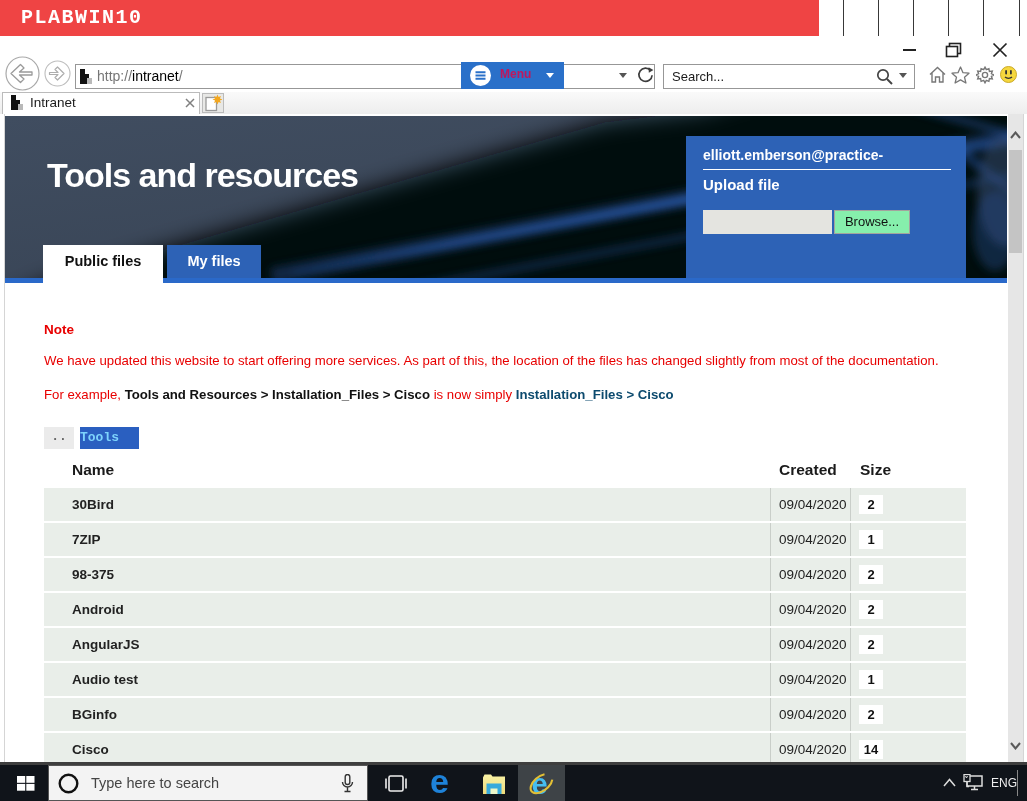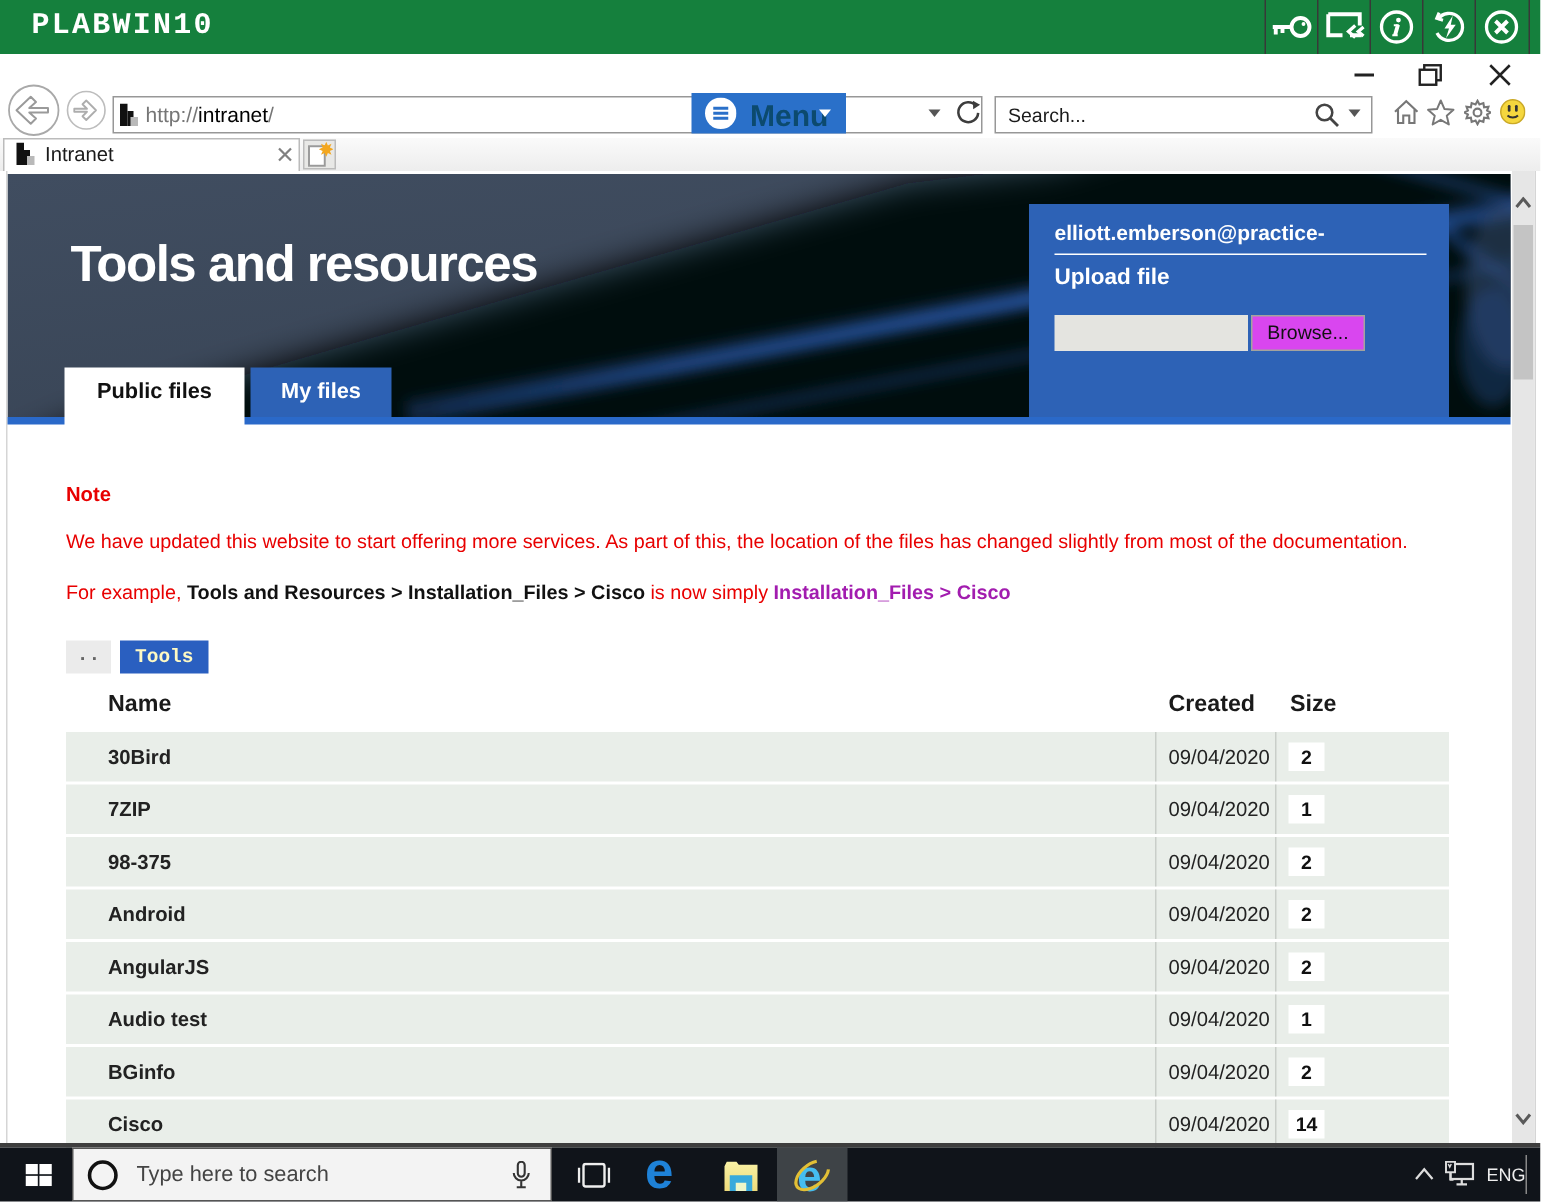--- a/index.html
+++ b/index.html
@@ -4,21 +4,21 @@
 <style>
   * { margin:0; padding:0; box-sizing:border-box; }
   html,body { width:1027px; height:801px; overflow:hidden; }
   body { position:relative; background:#fff; font-family:"Liberation Sans", sans-serif; }
   .abs { position:absolute; }
   svg { display:block; }
 </style>
 </head>
 <body>
 
-<div class="abs" style="left:0;top:0;width:1027px;height:36px;background:#15803d;">
+<div class="abs" style="left:0;top:0;width:819px;height:36px;background:#ef4444;">
   <div class="abs" style="left:21px;top:6px;font-family:'Liberation Mono',monospace;font-weight:bold;font-size:20px;letter-spacing:1.5px;color:#fff;">PLABWIN10</div>
 
   <div class="abs" style="left:843px;top:0;width:1px;height:36px;background:#383838;"></div>
   <div class="abs" style="left:878px;top:0;width:1px;height:36px;background:#383838;"></div>
   <div class="abs" style="left:913px;top:0;width:1px;height:36px;background:#383838;"></div>
   <div class="abs" style="left:948px;top:0;width:1px;height:36px;background:#383838;"></div>
   <div class="abs" style="left:983px;top:0;width:1px;height:36px;background:#383838;"></div>
   <div class="abs" style="left:1019px;top:0;width:1px;height:36px;background:#383838;"></div>
 
   <svg class="abs" style="left:847px;top:7px;" width="28" height="22" viewBox="0 0 28 22">
@@ -88,21 +88,21 @@
 <svg class="abs" style="left:636px;top:66px;" width="19" height="19" viewBox="0 0 19 19">
   <path d="M14.6 4.6 A6.6 6.6 0 1 0 16.1 9.2" fill="none" stroke="#3d3d3d" stroke-width="1.7"></path>
   <path d="M12.6 1.2 L17.4 3.9 L12.8 6.8 Z" fill="#3d3d3d"></path>
 </svg>
 
 <div class="abs" style="left:461px;top:62px;width:103px;height:27px;background:#2a70c9;"></div>
 <svg class="abs" style="left:470px;top:65px;" width="21" height="21" viewBox="0 0 21 21">
   <circle cx="10.5" cy="10.5" r="10.5" fill="#fff"></circle>
   <path d="M5.5 7.2 L15.5 7.2 M5.5 10.5 L15.5 10.5 M5.5 13.8 L15.5 13.8" stroke="#2a70c9" stroke-width="2"></path>
 </svg>
-<div class="abs" style="left:500px;top:67px;font-size:20px;font-weight:bold;color:#0c4a6e;">Menu</div>
+<div class="abs" style="left:500px;top:67px;font-size:12px;font-weight:bold;color:#be185d;">Menu</div>
 <div class="abs" style="left:546px;top:73px;width:0;height:0;border-left:4.5px solid transparent;border-right:4.5px solid transparent;border-top:5px solid #fff;"></div>
 
 <div class="abs" style="left:663px;top:64px;width:252px;height:25px;background:#fff;border:1px solid #979797;"></div>
 <div class="abs" style="left:672px;top:69px;font-size:13px;color:#1a1a1a;">Search...</div>
 <svg class="abs" style="left:876px;top:68px;" width="17" height="17" viewBox="0 0 17 17">
   <circle cx="7" cy="7" r="5.2" fill="none" stroke="#444" stroke-width="1.7"></circle>
   <path d="M11 11 L16 16" stroke="#444" stroke-width="1.9"></path>
 </svg>
 <div class="abs" style="left:899px;top:73px;width:0;height:0;border-left:4.5px solid transparent;border-right:4.5px solid transparent;border-top:5px solid #555;"></div>
 
@@ -177,33 +177,33 @@
     <ellipse cx="990" cy="115" rx="22" ry="40" fill="#2a4d8e" opacity="0.4"></ellipse>
   </g>
   <text x="42" y="71" font-family="Liberation Sans, sans-serif" font-weight="bold" font-size="34" letter-spacing="-1" fill="#fff">Tools and resources</text>
 </svg>
 
 <div class="abs" style="left:686px;top:136px;width:280px;height:142px;background:#2d62b6;">
   <div class="abs" style="left:17px;top:11px;font-size:14px;font-weight:bold;color:#fff;">elliott.emberson@practice-</div>
   <div class="abs" style="left:17px;top:33px;width:248px;height:1px;background:#fff;"></div>
   <div class="abs" style="left:17px;top:40px;font-size:15px;font-weight:bold;color:#fff;">Upload file</div>
   <div class="abs" style="left:17px;top:74px;width:129px;height:24px;background:#e4e4e0;"></div>
-  <div class="abs" style="left:148px;top:74px;width:76px;height:24px;background:#d946ef;border:1px solid #a3a39d;font-size:13px;color:#111;text-align:center;line-height:22px;">Browse...</div>
+  <div class="abs" style="left:148px;top:74px;width:76px;height:24px;background:#86efac;border:1px solid #a3a39d;font-size:13px;color:#111;text-align:center;line-height:22px;">Browse...</div>
 </div>
 
 <div class="abs" style="left:5px;top:278px;width:1002px;height:5px;background:#2a69c9;"></div>
 <div class="abs" style="left:167px;top:245px;width:94px;height:33px;background:#2d62b6;font-size:14.5px;font-weight:bold;color:#fff;text-align:center;line-height:33px;">My files</div>
 <div class="abs" style="left:43px;top:245px;width:120px;height:45px;background:#fff;font-size:14.5px;font-weight:bold;color:#111;text-align:center;line-height:33px;">Public files</div>
 
 <div class="abs" style="left:44px;top:322px;font-size:13.5px;font-weight:bold;color:#e80000;">Note</div>
 <div class="abs" style="left:44px;top:353px;font-size:13.2px;color:#e80000;">We have updated this website to start offering more services. As part of this, the location of the files has changed slightly from most of the documentation.</div>
-<div class="abs" style="left:44px;top:387px;font-size:13.2px;color:#e80000;">For example, <b style="color:#111;">Tools and Resources &gt; Installation_Files &gt; Cisco</b> is now simply <b style="color:#a21caf;">Installation_Files &gt; Cisco</b></div>
+<div class="abs" style="left:44px;top:387px;font-size:13.2px;color:#e80000;">For example, <b style="color:#111;">Tools and Resources &gt; Installation_Files &gt; Cisco</b> is now simply <b style="color:#0c4a6e;">Installation_Files &gt; Cisco</b></div>
 
 <div class="abs" style="left:44px;top:427px;width:30px;height:22px;background:#ebebeb;font-family:'Liberation Mono',monospace;font-weight:bold;font-size:13px;color:#666;text-align:center;line-height:20px;">..</div>
-<div class="abs" style="left:80px;top:427px;width:59px;height:22px;background:#2a5fc0;font-family:'Liberation Mono',monospace;font-weight:bold;font-size:13px;color:#fef9c3;text-align:center;line-height:21px;">Tools</div>
+<div class="abs" style="left:80px;top:427px;width:59px;height:22px;background:#2a5fc0;font-family:'Liberation Mono',monospace;font-weight:bold;font-size:13px;color:#7dd3fc;line-height:21px;">Tools</div>
 
 <div class="abs" style="left:72px;top:461px;font-size:15.5px;font-weight:bold;color:#1a1a1a;">Name</div>
 <div class="abs" style="left:779px;top:461px;font-size:15.5px;font-weight:bold;color:#1a1a1a;">Created</div>
 <div class="abs" style="left:860px;top:461px;font-size:15.5px;font-weight:bold;color:#1a1a1a;">Size</div>
 
 <div class="abs" style="left:44px;top:488px;width:922px;height:33px;background:#e9eee9;"></div>
 <div class="abs" style="left:770px;top:488px;width:1px;height:33px;background:#c9cec9;"></div>
 <div class="abs" style="left:850px;top:488px;width:1px;height:33px;background:#c9cec9;"></div>
 <div class="abs" style="left:72px;top:497px;font-size:13.5px;font-weight:bold;color:#222;">30Bird</div>
 <div class="abs" style="left:779px;top:497px;font-size:13.5px;color:#222;">09/04/2020</div>

